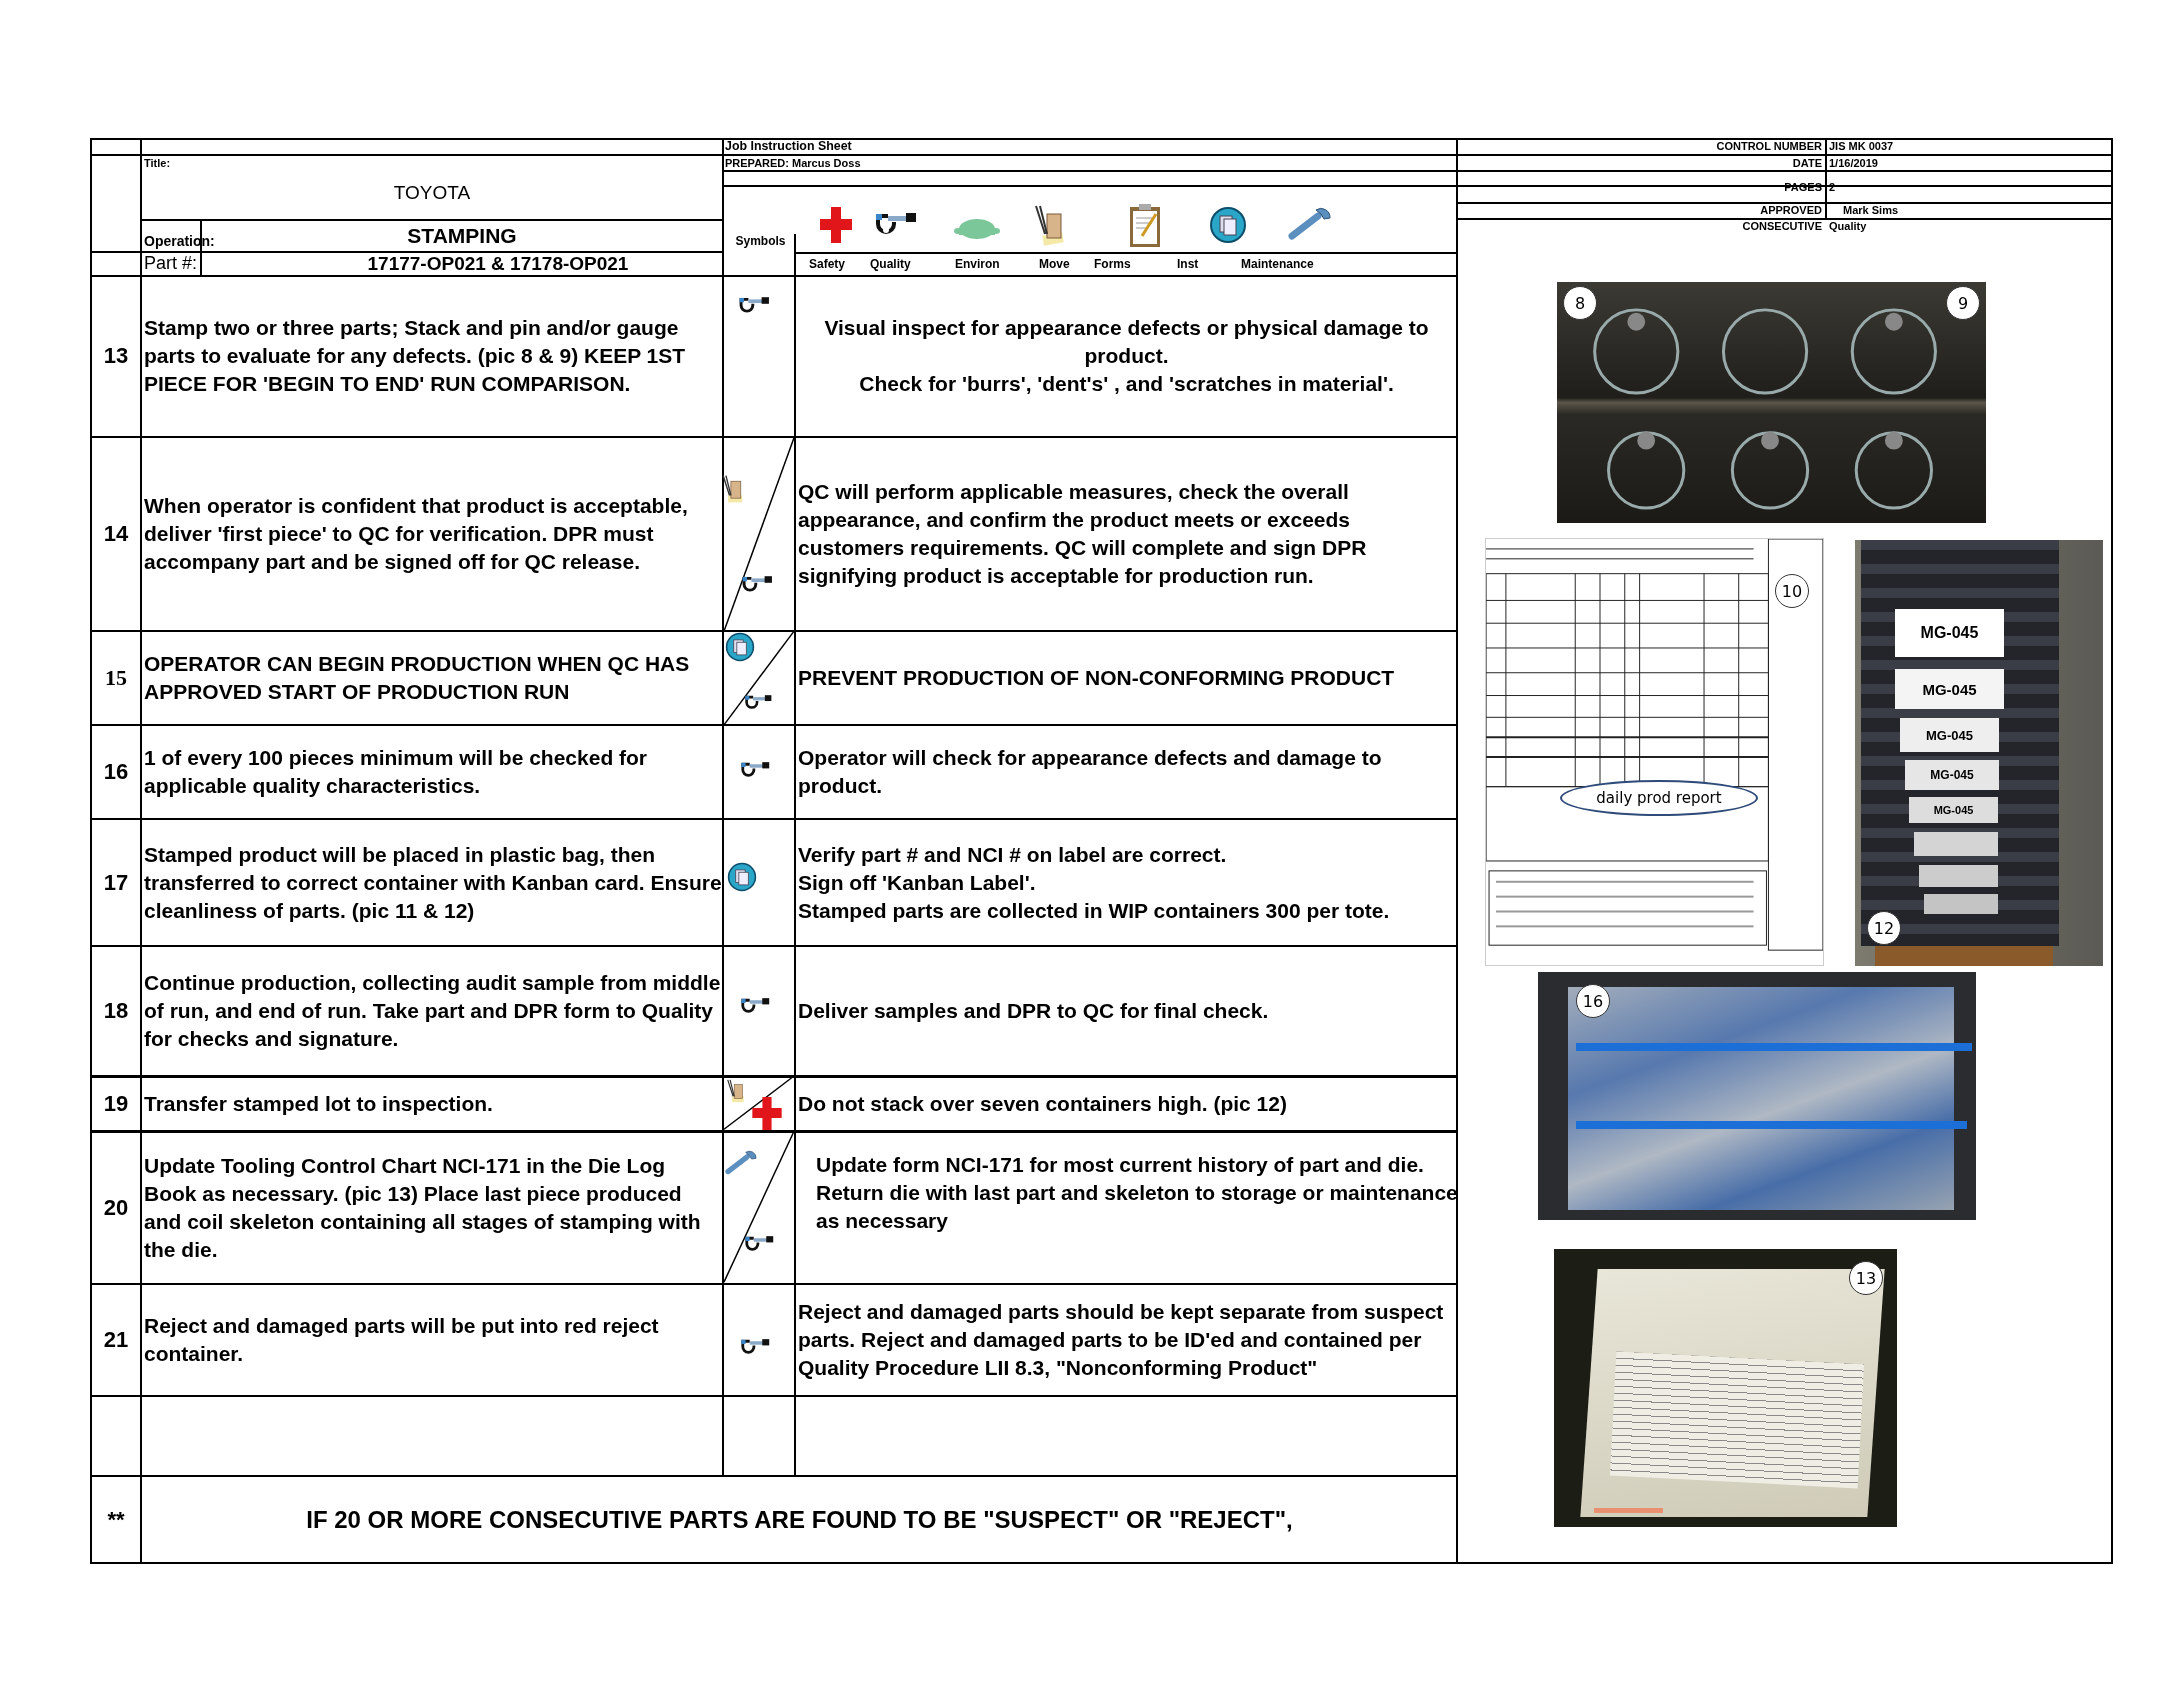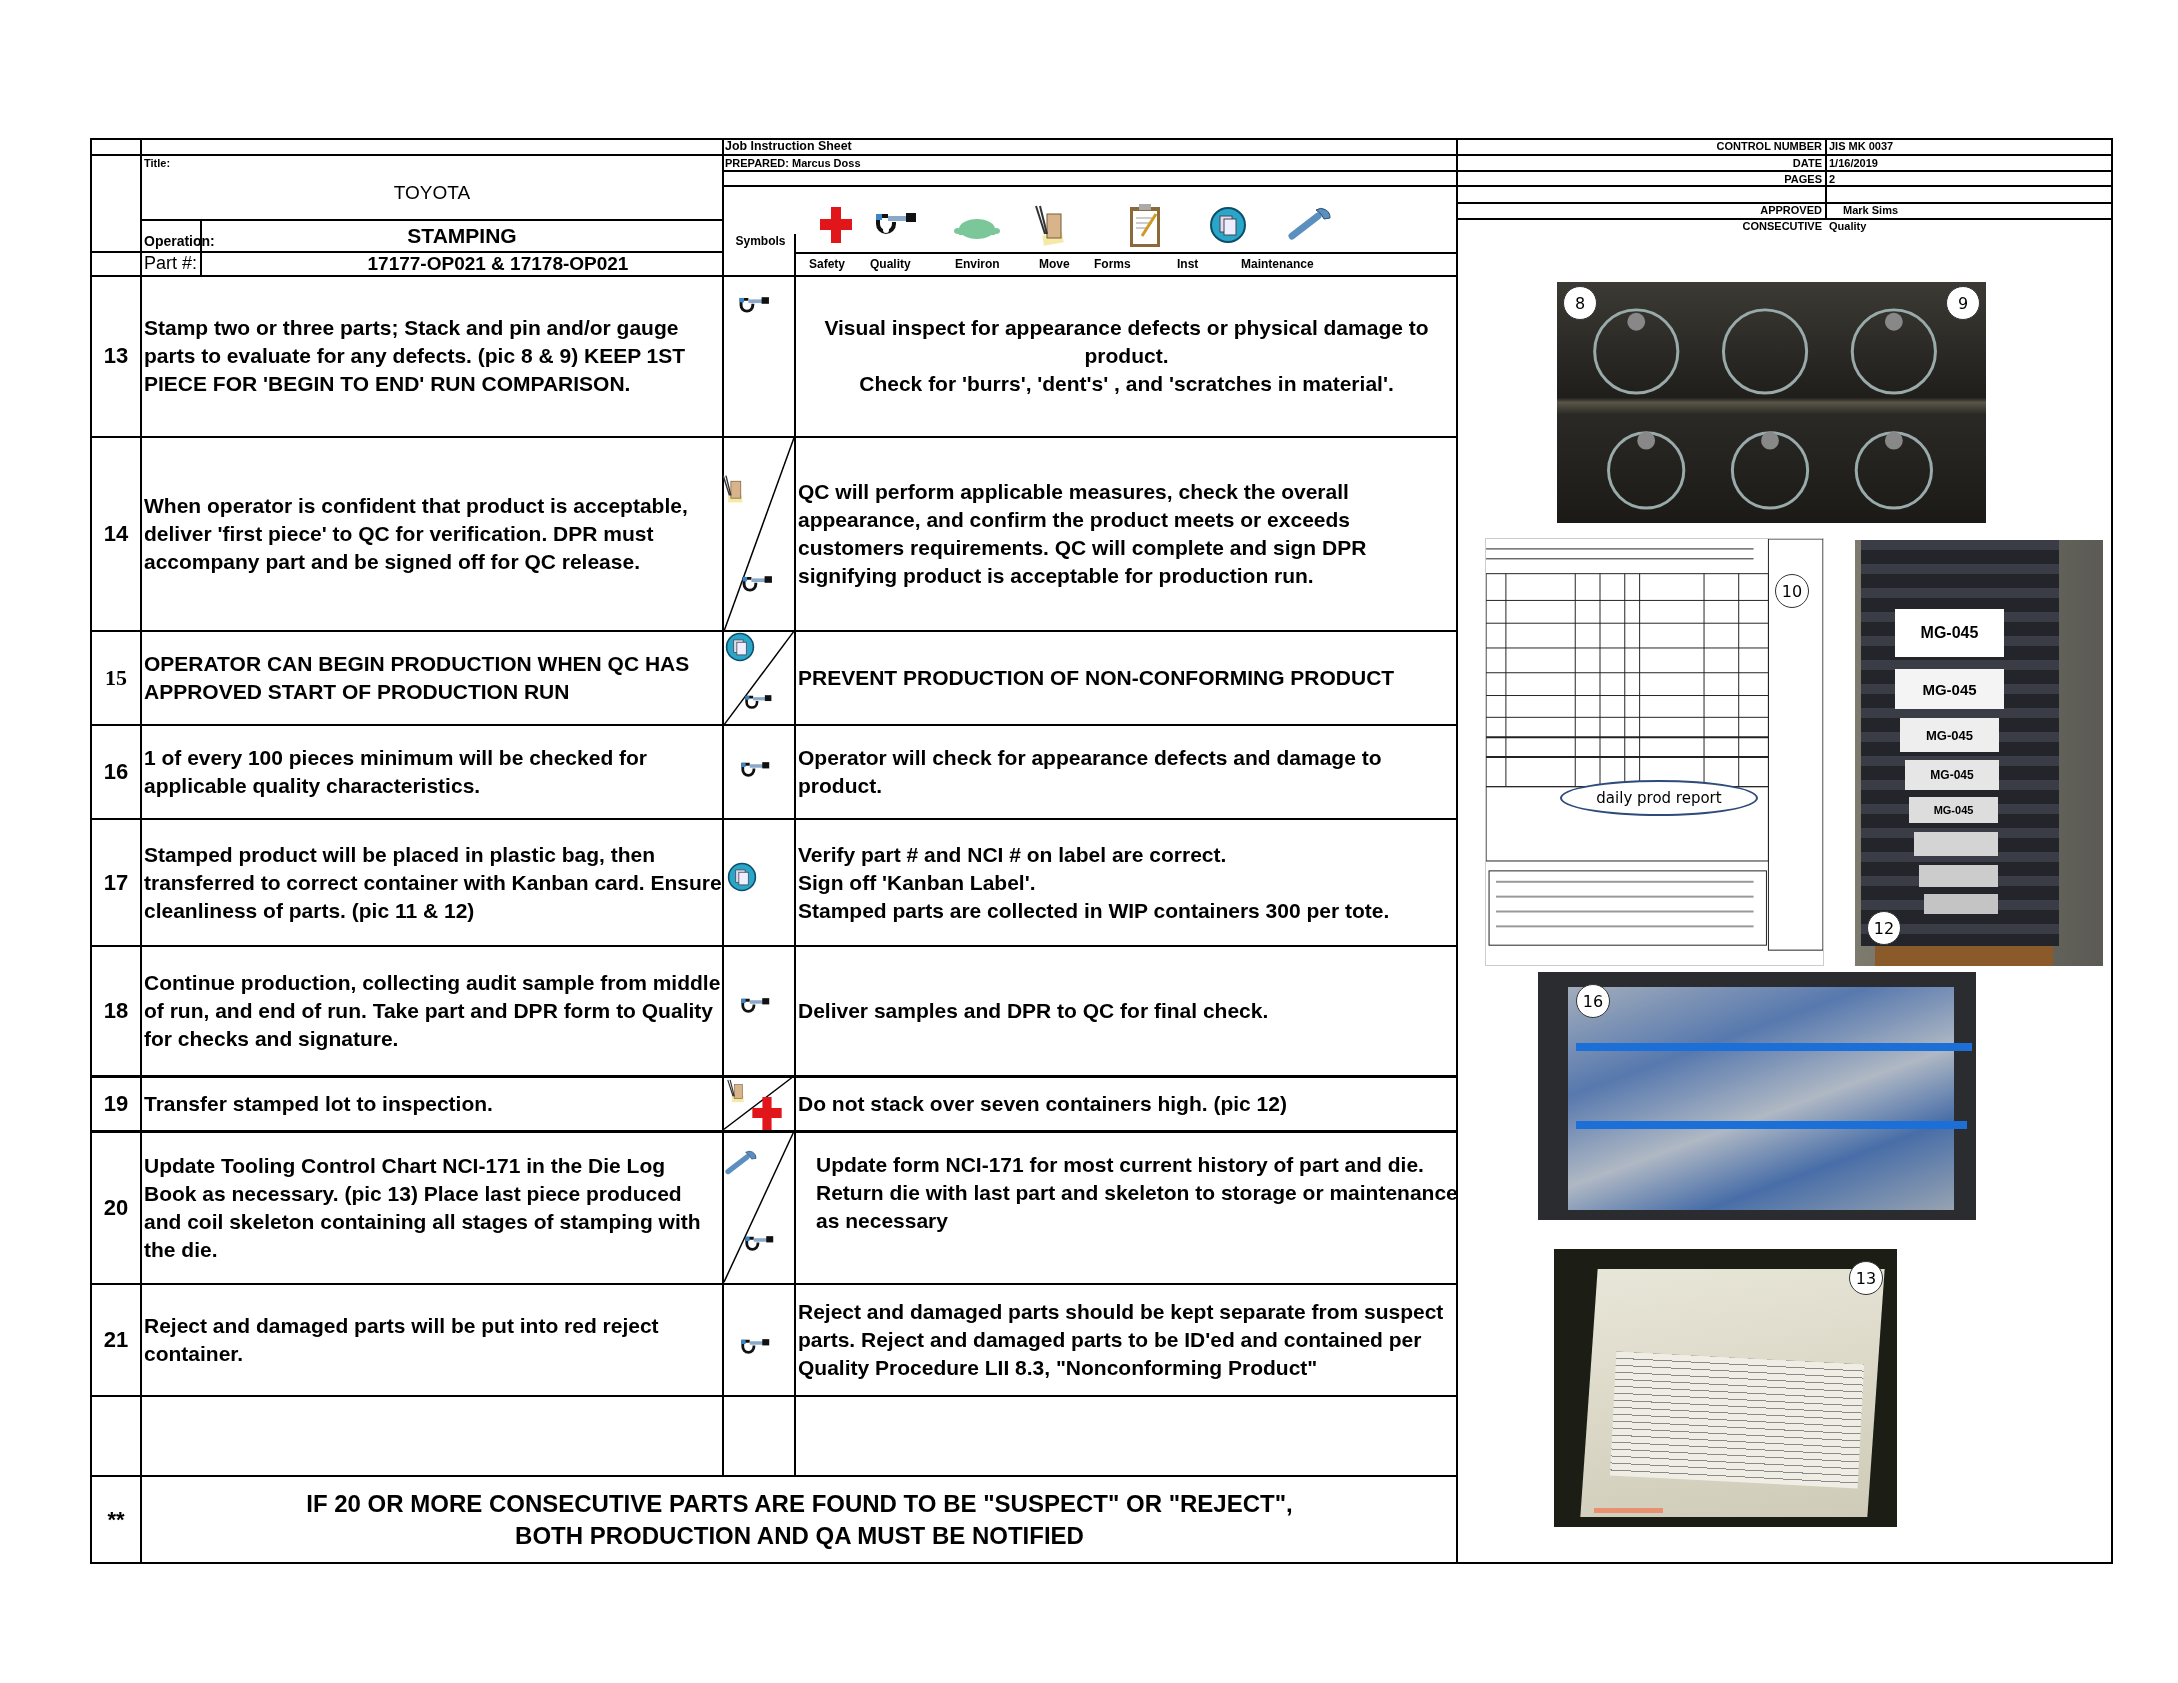--- a/index.html
+++ b/index.html
@@ -53,21 +53,21 @@
 
 <div class="abs" style="left:1458px;top:138px;width:653px;">
   <div style="display:flex;height:17px;">
       <div class="small" style="width:364px;text-align:right;line-height:17px;padding-right:4px;">CONTROL NUMBER</div>
       <div class="small" style="line-height:17px;padding-left:3px;">JIS MK 0037</div>
     </div>
   <div style="display:flex;height:16px;">
       <div class="small" style="width:364px;text-align:right;line-height:16px;padding-right:4px;">DATE</div>
       <div class="small" style="line-height:16px;padding-left:3px;">1/16/2019</div>
     </div>
-  <div style="display:flex;height:31px;">
+  <div style="display:flex;height:31px;align-items:center;">
       <div class="small" style="width:364px;text-align:right;line-height:16px;padding-right:4px;">PAGES</div>
       <div class="small" style="line-height:16px;padding-left:3px;">2</div>
     </div>
   <div style="display:flex;height:16px;">
       <div class="small" style="width:364px;text-align:right;line-height:16px;padding-right:4px;">APPROVED</div>
       <div class="small" style="line-height:16px;padding-left:17px;">Mark Sims</div>
     </div>
   <div style="display:flex;height:16px;">
       <div class="small" style="width:364px;text-align:right;line-height:16px;padding-right:4px;">CONSECUTIVE</div>
       <div class="small" style="line-height:16px;padding-left:3px;">Quality</div>
@@ -254,21 +254,20 @@
     <rect x="14" y="6" width="20" height="5" fill="#8aa9c8"></rect>
     <rect x="32" y="3" width="10" height="9" fill="#111"></rect>
   </svg>
 <div class="cell txt" style="left:798px;top:1284px;width:657px;height:111px;">Reject and damaged parts should be kept separate from suspect parts.  Reject and damaged parts to be ID'ed and contained per Quality Procedure LII 8.3, "Nonconforming Product"</div>
 
 <div class="cell" style="left:92px;top:1396px;width:1364px;height:79px;"></div>
 
 <div class="cell num" style="left:92px;top:1476px;width:48px;height:87px;">**</div>
 <div class="abs" style="left:142px;top:1476px;width:1315px;height:87px;display:flex;flex-direction:column;justify-content:center;align-items:center;font-size:24px;font-weight:bold;line-height:32px;">
   <div>IF 20 OR MORE CONSECUTIVE PARTS ARE FOUND TO BE "SUSPECT" OR "REJECT",</div>
-  <div>BOTH PRODUCTION AND QA MUST BE NOTIFIED</div>
 </div>
 
 <div class="photo" style="left:1557px;top:282px;width:429px;height:241px;background:linear-gradient(180deg,#3c3a34 0%,#1f1e1b 48%,#5a5548 50%,#2a2925 55%,#1b1a17 100%);">
   <svg width="429" height="241" viewBox="0 0 433 243">
     <g fill="none" stroke="#9aa" stroke-width="3">
       <circle cx="80" cy="70" r="42"></circle>
         <circle cx="210" cy="70" r="42"></circle>
         <circle cx="340" cy="70" r="42"></circle>
       <circle cx="90" cy="190" r="38"></circle>
         <circle cx="215" cy="190" r="38"></circle>

